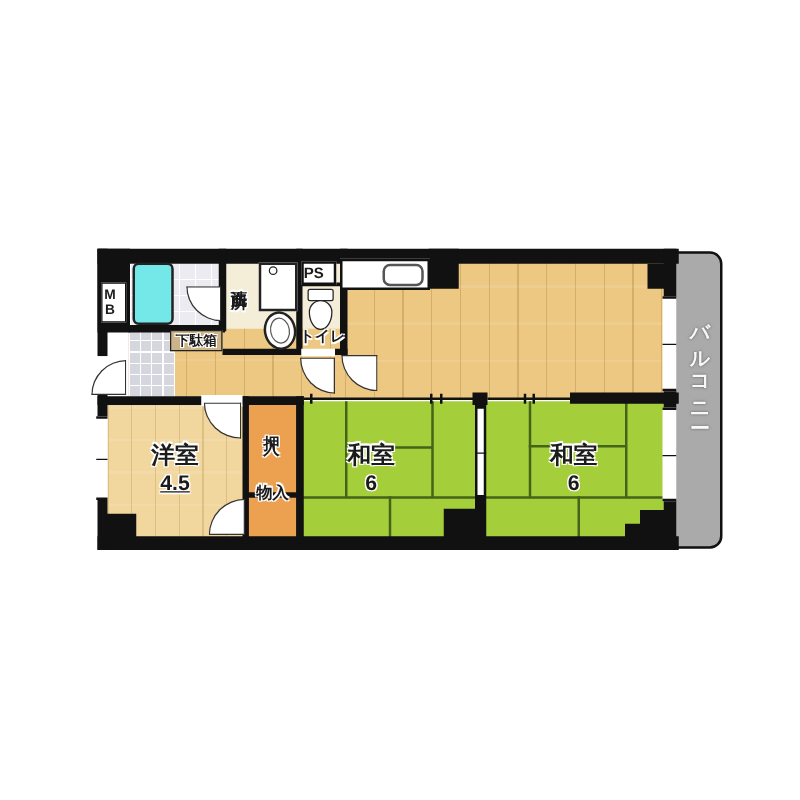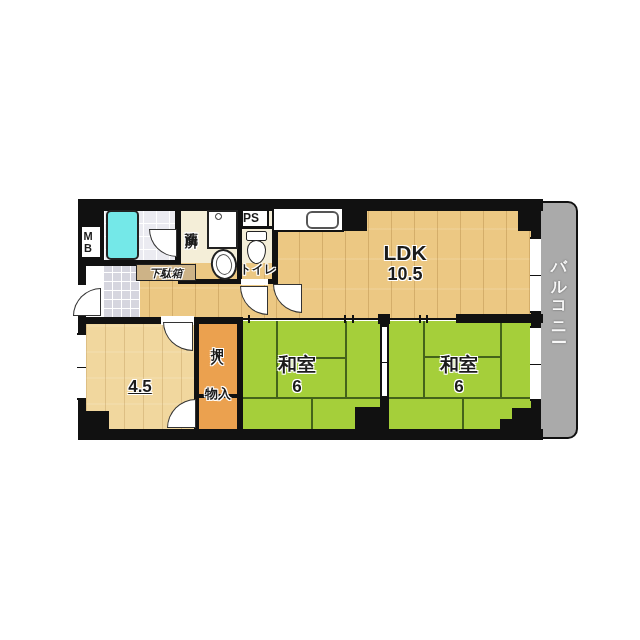--- a/index.html
+++ b/index.html
@@ -146,38 +146,37 @@
   <div class="abs" style="left:207px;top:210px;width:31px;height:39px;background:#fff;border:2px solid #222;"></div>
   <div class="abs" style="left:215px;top:213px;width:7px;height:7px;border:1.5px solid #222;border-radius:50%;background:#fff;"></div>
   <div class="abs" style="left:211px;top:249px;width:26px;height:31px;background:#fff;border:2px solid #222;border-radius:50%;transform:rotate(-10deg);"></div>
   <div class="abs" style="left:216px;top:254px;width:16px;height:21px;border:1px solid #555;border-radius:50%;transform:rotate(-10deg);"></div>
   <div class="abs" style="left:246px;top:231px;width:21px;height:10px;background:#fff;border:1.5px solid #222;border-radius:2px;"></div>
   <div class="abs" style="left:247px;top:240px;width:19px;height:24px;background:#fff;border:1.5px solid #222;border-radius:50% 50% 50% 50%/40% 40% 60% 60%;"></div>
   <div class="abs wall" style="left:241px;top:226px;width:35px;height:3px;"></div>
   <div class="abs boxed" style="left:272px;top:207px;width:72px;height:25px;"></div>
   <div class="abs" style="left:306px;top:211px;width:33px;height:18px;background:#fff;border:2px solid #555;border-radius:6px;"></div>
 
-  <div class="abs lbl" style="left:360px;top:242px;width:90px;font-size:21px;">LDK</div>
-  <div class="abs lbl" style="left:360px;top:265px;width:90px;font-size:18px;">10.5</div>
 
   <div class="abs lbl" style="left:252px;top:355px;width:90px;font-size:19px;">和室</div>
   <div class="abs lbl" style="left:252px;top:378px;width:90px;font-size:17px;">6</div>
 
   <div class="abs lbl" style="left:414px;top:355px;width:90px;font-size:19px;">和室</div>
   <div class="abs lbl" style="left:414px;top:378px;width:90px;font-size:17px;">6</div>
 
+  <div class="abs lbl" style="left:95px;top:355px;width:90px;font-size:19px;">洋室</div>
   <div class="abs lbl" style="left:95px;top:378px;width:90px;font-size:17px;text-decoration:underline;">4.5</div>
 
   <div class="abs lbl vtext" style="left:210px;top:338px;font-size:13px;">押入</div>
   <div class="abs lbl" style="left:198px;top:387px;width:40px;font-size:13px;">物入</div>
 
   <div class="abs lbl vtext" style="left:184px;top:222px;font-size:13px;letter-spacing:1px;">洗面所</div>
   <div class="abs lbl" style="left:238px;top:263px;width:40px;font-size:12px;">トイレ</div>
 
-  <div class="abs lbl" style="left:136px;top:264px;width:60px;height:17px;font-size:11px;line-height:16px;background:var(--getabako_tan,#cdb387);border:1px solid #222;font-style:italic;">下駄箱</div>
+  <div class="abs lbl" style="left:136px;top:264px;width:42px;height:17px;font-size:11px;line-height:16px;background:var(--getabako_tan,#cdb387);border:1px solid #222;">下駄箱</div>
 
   <div class="abs boxed" style="left:81px;top:226px;width:20px;height:32px;border-width:1.5px;">
     <span class="lbl mbtext" style="font-size:11px;text-shadow:none;">MB</span>
   </div>
   <div class="abs boxed" style="left:241px;top:209px;width:28px;height:19px;">
     <span class="lbl" style="font-size:12px;text-shadow:none;">PS</span>
   </div>
 
   <div class="abs balcony-label vtext" style="left:548px;top:248px;font-size:16px;">バルコニー</div>
 

